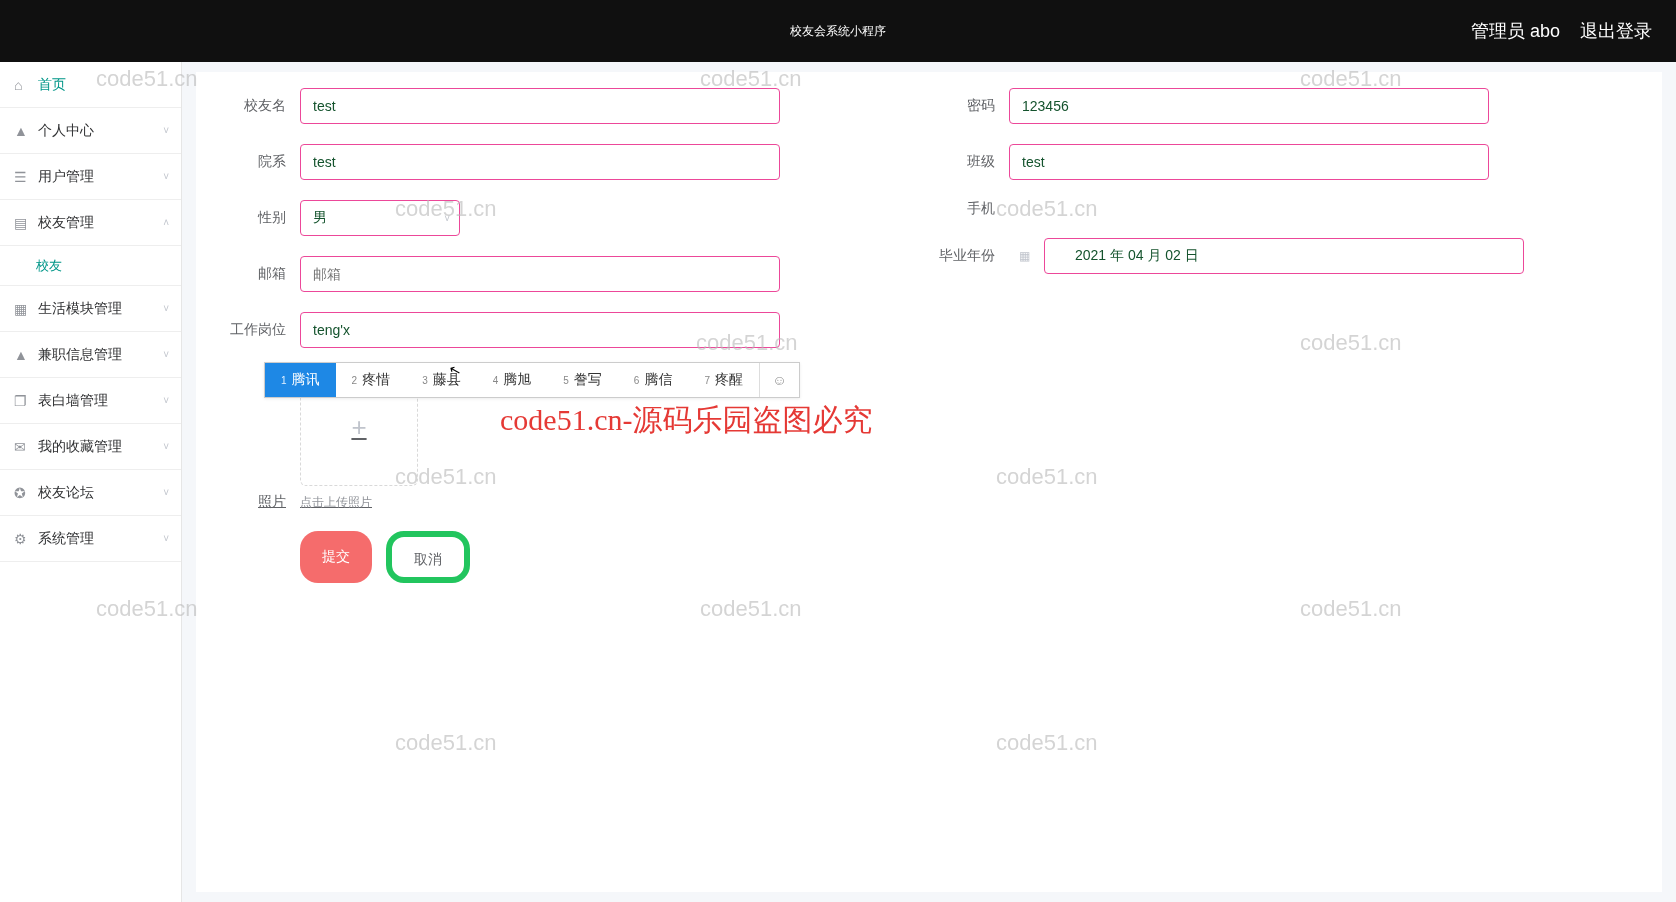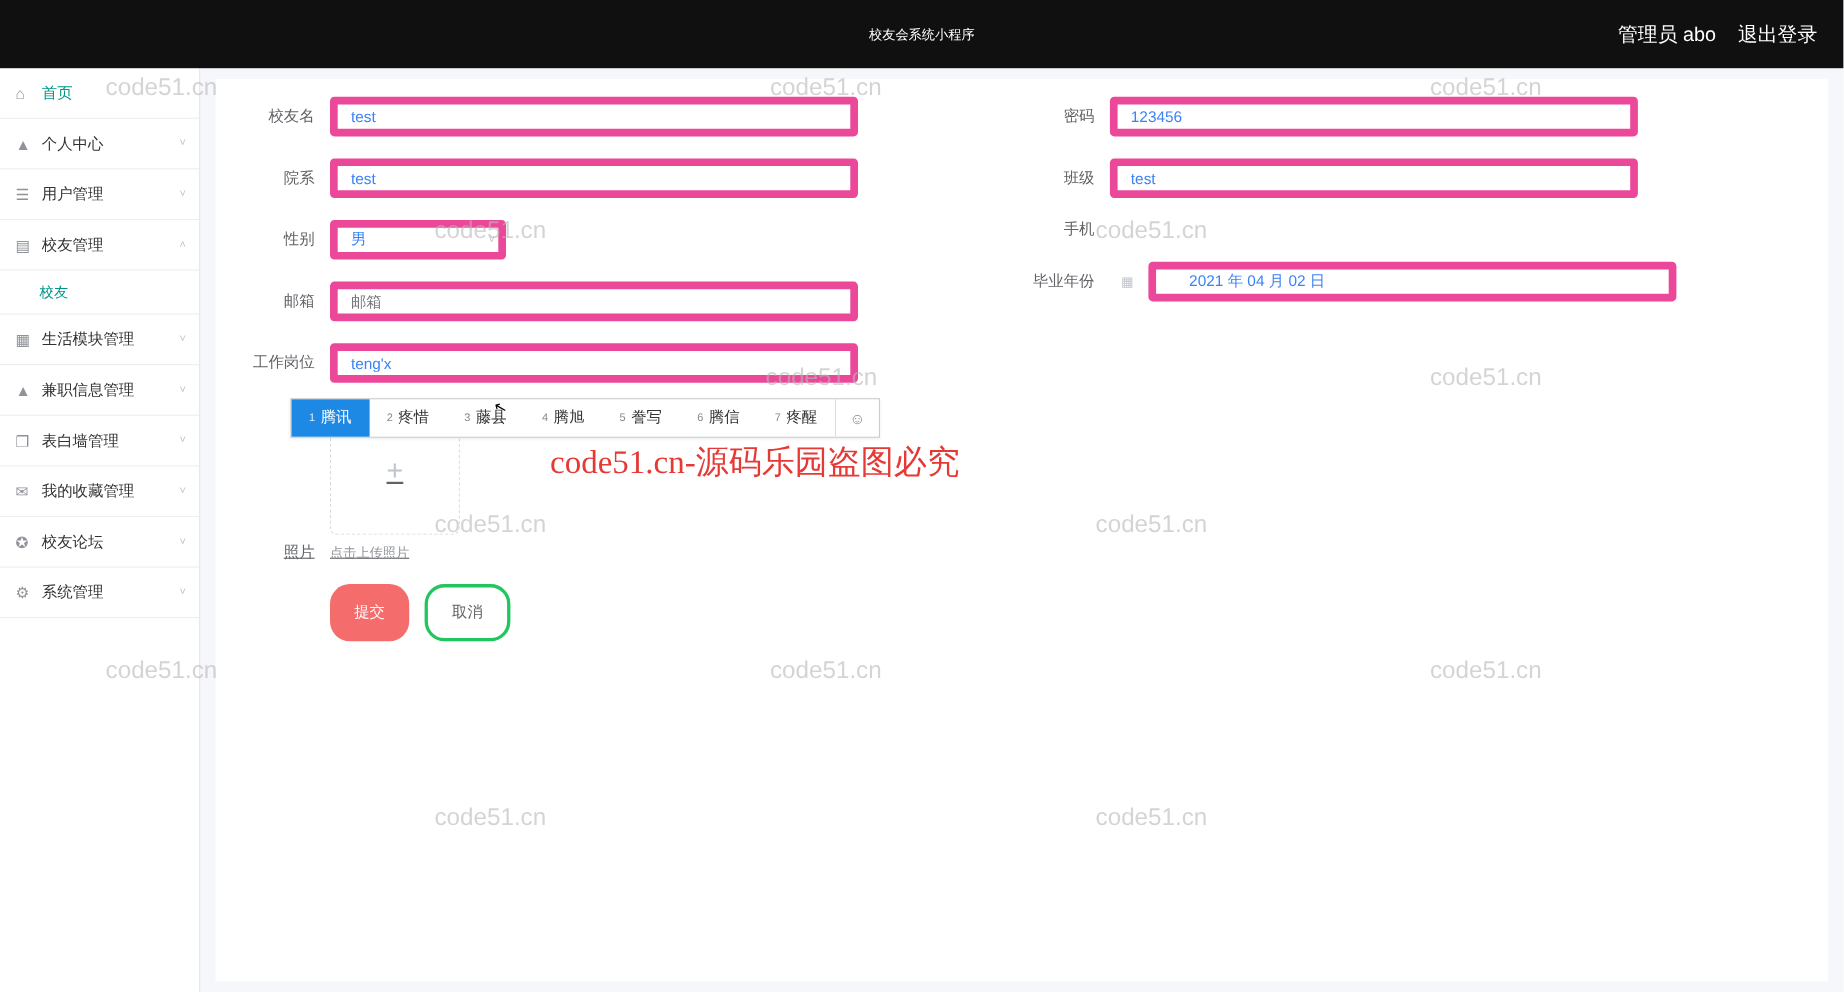--- a/index.html
+++ b/index.html
@@ -16,39 +16,39 @@
 .menu-item.active { color: #009688; }
 .submenu-item { height: 40px; display: flex; align-items: center; padding-left: 36px; color: #009688; font-size: 13px; cursor: pointer; border-bottom: 1px solid #eee; }
 .main { flex: 1; background: #fff; margin: 10px 14px; padding: 16px 24px; position: relative; }
 .breadcrumb { font-size: 13px; color: #909399; padding-bottom: 12px; border-bottom: 1px solid #eee; margin-bottom: 20px; }
 .breadcrumb a { color: #009688; text-decoration: none; }
 .bc-sep { color: #f5a623; margin: 0 6px; }
 .form { display: flex; flex-wrap: wrap; }
 .form-col { width: 50%; }
 .form-row { display: flex; align-items: center; margin-bottom: 20px; }
 .form-label { width: 80px; text-align: right; padding-right: 14px; color: #606266; font-size: 14px; }
-.form-input { height: 36px; border: 7px solid #ec4899; border-radius: 4px; padding: 0 12px; font-size: 14px; color: #3b82f6; outline: none; }
+.form-input { height: 36px; border: 1px solid #ec4899; border-radius: 4px; padding: 0 12px; font-size: 14px; color: #14532d; outline: none; }
 .form-input.w-large { width: 480px; }
 .form-input.w-small { width: 160px; }
 .select-wrap { position: relative; }
 .select-wrap .chev { position: absolute; right: 10px; top: 50%; transform: translateY(-50%); color: #c0c4cc; font-size: 10px; pointer-events: none; }
 .date-icon { position: absolute; left: 10px; top: 50%; transform: translateY(-50%); color: #c0c4cc; font-size: 12px; pointer-events: none; }
 .date-input { padding-left: 30px; margin-left: 35px; }
 .ime-bar { position: absolute; left: 264px; top: 362px; display: flex; border: 1px solid #ccc; background: #fff; height: 36px; box-shadow: 0 1px 3px rgba(0,0,0,0.08); }
 .ime-item { display: flex; align-items: center; padding: 0 16px; cursor: pointer; font-size: 14px; color: #333; }
 .ime-item .num { font-size: 10px; color: #888; margin-right: 5px; }
 .ime-item.sel { background: #1e88e5; color: #fff; }
 .ime-item.sel .num { color: #e0f0ff; }
 .ime-emoji { width: 40px; display: flex; align-items: center; justify-content: center; border-left: 1px solid #ddd; color: #888; cursor: pointer; }
 .upload-box { width: 118px; height: 118px; border: 1px dashed #d9d9d9; border-radius: 6px; display: flex; align-items: center; justify-content: center; cursor: pointer; color: #c0c4cc; font-size: 26px; }
 .upload-tip { font-size: 12px; color: #909399; margin-top: 8px; }
 .btn-row { display: flex; gap: 14px; margin-left: 80px; margin-top: 20px; }
 .btn { height: 52px; padding: 14px 22px; border-radius: 18px; border: none; cursor: pointer; font-size: 14px; }
 .btn-primary { background: #f56c6c; color: #fff; }
-.btn-default { background: #fff; border: 3px solid #22c55e; color: #606266; }
+.btn-default { background: #fff; border: 6px solid #22c55e; color: #606266; }
 .wm { position: absolute; color: #b8b8b8; font-size: 22px; font-family: Arial; pointer-events: none; opacity: 0.6; }
 .wm-red { position: absolute; color: #e53935; font-size: 30px; font-weight: 500; pointer-events: none; font-family: "SimSun", serif; }
 .cursor-arrow { position: absolute; left: 449px; top: 362px; font-size: 14px; color: #000; pointer-events: none; transform: rotate(-15deg); }
 </style>
 </head>
 <body>
 
 <div class="header">
   <div class="header-title">校友会系统小程序</div>
   <div class="header-right">

